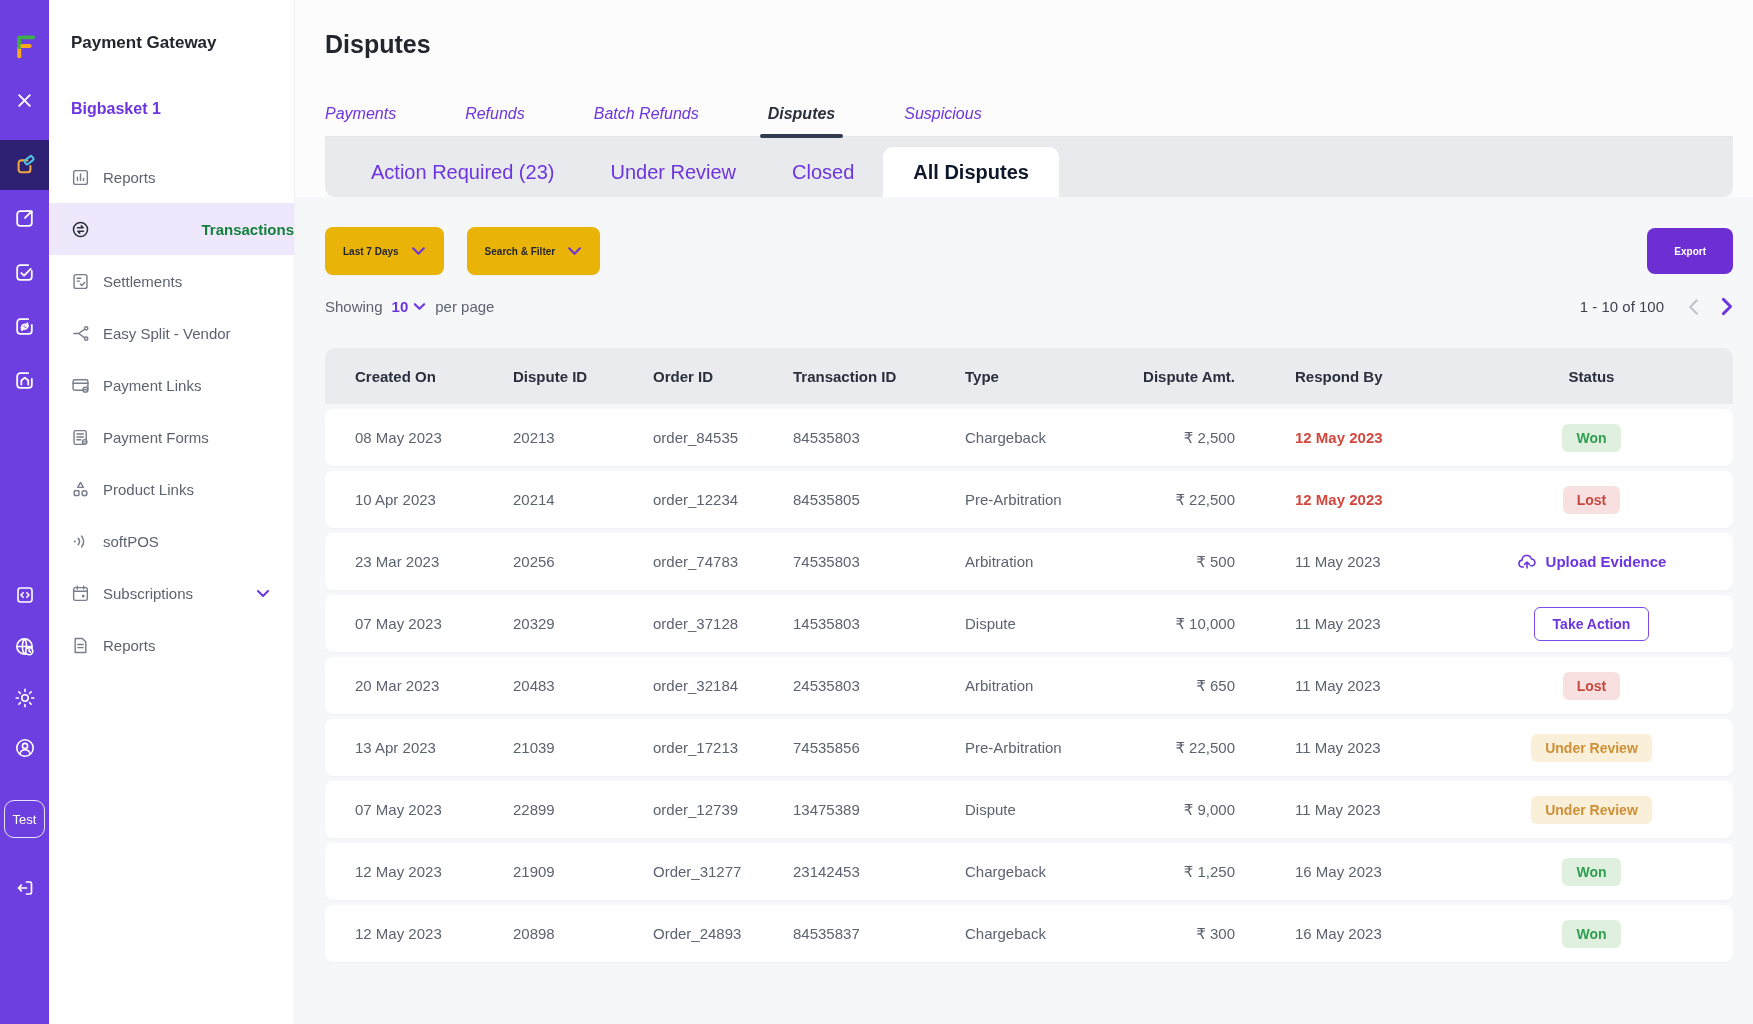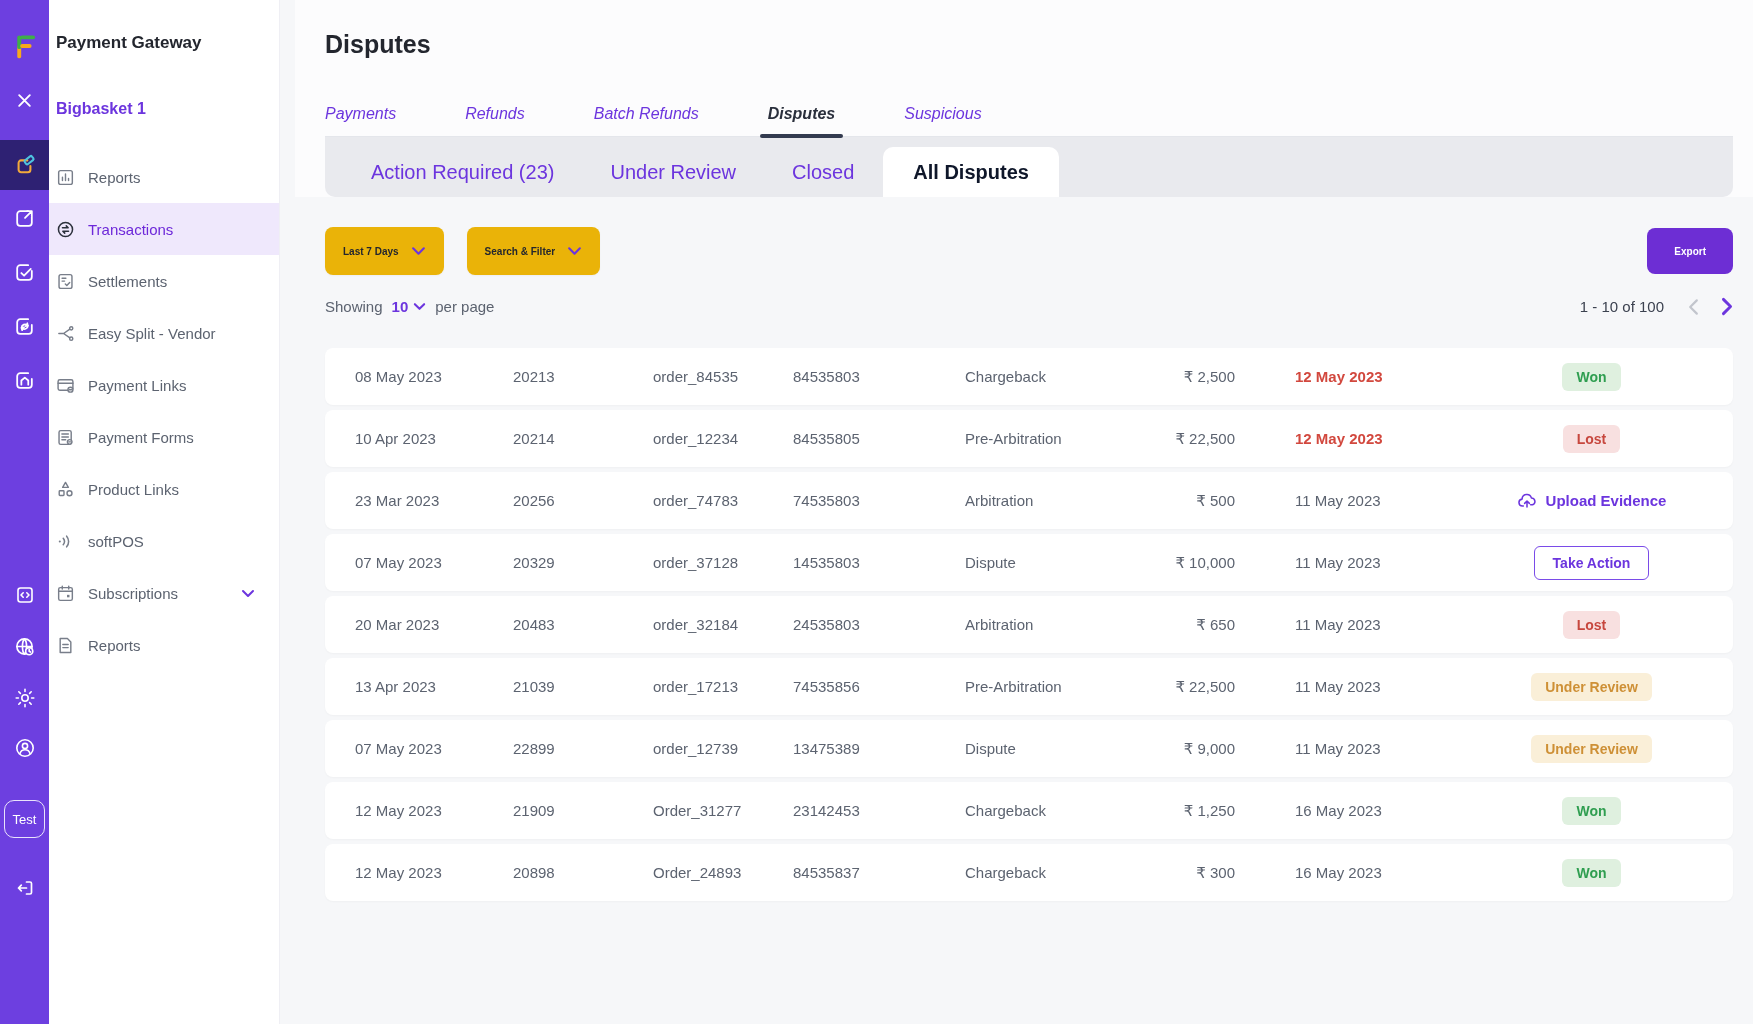--- a/index.html
+++ b/index.html
@@ -9,30 +9,30 @@
 
   
   .rail { position:absolute; left:0; top:0; bottom:0; width:49px; background:#6D3FE0; z-index:3; }
   .rail-item { position:absolute; left:0; width:49px; display:flex; align-items:center; justify-content:center; }
   .rail-tile { height:50px; background:#2E2173; }
   .test-btn { position:absolute; left:4px; top:800px; width:41px; height:38px;
     border:1.5px solid rgba(255,255,255,.85); border-radius:10px; color:#fff; font-size:13px;
     display:flex; align-items:center; justify-content:center; background:transparent; }
 
   
-  .sidebar { position:absolute; left:34px; top:0; bottom:0; width:246px; background:#FFFFFF;
+  .sidebar { position:absolute; left:49px; top:0; bottom:0; width:246px; background:#FFFFFF;
     border-right:1px solid #EFEFF4; z-index:2; }
   .sb-title { position:absolute; left:22px; top:33px; font-size:17px; font-weight:700; color:#23262E; }
   .sb-merchant { position:absolute; left:22px; top:100px; font-size:16px; font-weight:700; color:#6C35DE; }
   .menu { position:absolute; top:151px; left:0; right:0; }
   .menu-item { height:52px; display:flex; align-items:center; padding-left:22px; cursor:pointer;
     font-size:15px; color:#5C6370; }
   .menu-item .mi-icon { width:19px; height:19px; margin-right:13px; color:#787E8A; flex:0 0 auto; display:flex; }
   .menu-item .mi-icon svg { width:19px; height:19px; }
-  .menu-item.active { background:#EFE8FC; color:#6d28d9; font-weight:400; }
+  .menu-item.active { background:#EFE8FC; color:#15803d; font-weight:700;justify-content:space-between; }
   .menu-item.active .mi-icon { color:#2B303B; }
   .mi-chev { margin-left:auto; margin-right:24px; color:#6C35DE; display:flex; }
 
   
   .main { position:absolute; left:295px; top:0; right:0; bottom:0; background:#F6F7F9; }
   .head-wrap { background:#FCFCFD; padding:0 20px 0 30px; }
   .page-title { padding-top:30px; font-size:25px; font-weight:700; color:#23262E; }
   .tabs { display:flex; gap:69px; margin-top:46px; border-bottom:1px solid #E4E6EB; }
   .tab { position:relative; padding-bottom:13px; font-size:16px; color:#6C35DE; cursor:pointer;font-style:italic; }
   .tab.active { color:#2A2F3C; font-weight:700; }
@@ -336,20 +336,30 @@
           </svg>
       </button>
       <button class="pg-btn pg-next">
         <svg width="12" height="19" viewBox="0 0 10 16" fill="none" stroke="currentColor" stroke-width="2.4" stroke-linecap="round" stroke-linejoin="round">
             <path d="M2 2 l6 6 -6 6"></path>
           </svg>
       </button>
     </div>
 
     <div class="table">
+      <div class="t-row t-head">
+        <span>Created On</span>
+        <span>Dispute ID</span>
+        <span>Order ID</span>
+        <span>Transaction ID</span>
+        <span>Type</span>
+        <span class="c-amt">Dispute Amt.</span>
+        <span class="c-resp">Respond By</span>
+        <span class="c-status">Status</span>
+      </div>
       <div id="rows-host">
           <div class="t-row t-card">
             <span>08 May 2023</span>
             <span>20213</span>
             <span>order_84535</span>
             <span>84535803</span>
             <span>Chargeback</span>
             <span class="c-amt">₹ 2,500</span>
             <span class="c-resp resp-red">12 May 2023</span>
             <span class="c-status">

